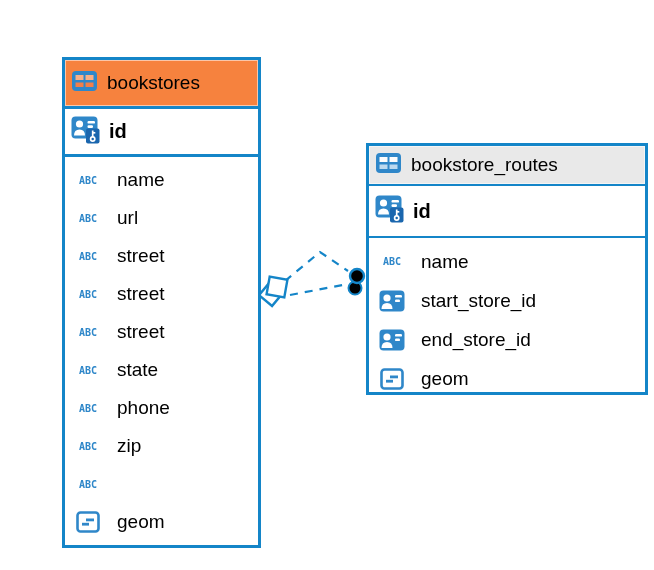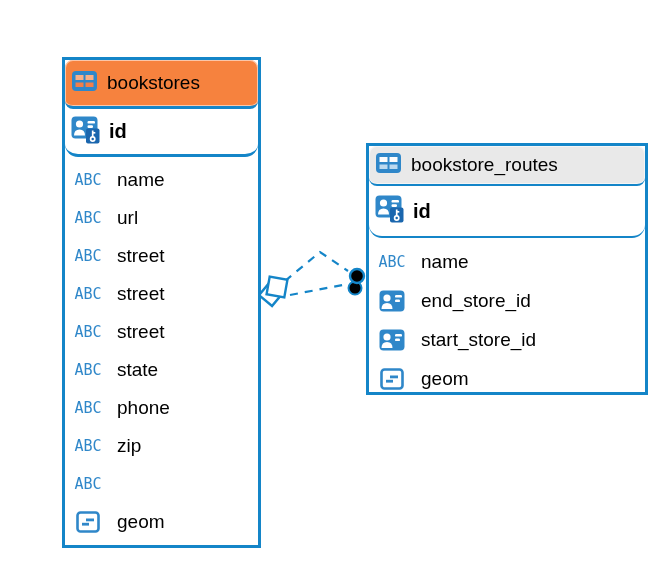--- a/index.html
+++ b/index.html
@@ -16,40 +16,39 @@
   }
   .canvas{position:absolute;inset:0;}
   .erd-table{
     position:absolute;background:#fff;border:3px solid var(--blue);
     box-sizing:border-box;display:flex;flex-direction:column;
   }
   .tbl-bookstores{left:62px;top:57px;width:199px;height:491px;}
   .tbl-routes{left:366px;top:143px;width:282px;height:252px;}
   .tbl-header{
     display:flex;align-items:center;padding:0 8px 0 6px;flex:none;
-    border-bottom:3px solid var(--blue);box-shadow:inset 0 0 0 1px rgba(255,255,255,.55);border-radius:8px;
+    border-bottom:3px solid var(--blue);box-shadow:inset 0 0 0 1px rgba(255,255,255,.55);
   }
   .tbl-bookstores .tbl-header{background:var(--orange);height:46px;}
   .tbl-routes .tbl-header{background:var(--gray);height:38px;border-bottom-width:2px;}
   .tbl-title{font-size:19px;margin-left:9px;white-space:nowrap;}
   .pk-row{
     display:flex;align-items:center;padding:0 8px 0 6px;flex:none;
     border-bottom:3px solid var(--blue);
-    border-radius:13px;
   }
   .tbl-bookstores .pk-row{height:45px;}
   .tbl-routes .pk-row{height:50px;border-bottom-width:2px;}
   .pk-label{font-weight:bold;font-size:20px;margin-left:8px;}
   .tbl-body{flex:1;padding-top:4px;}
   .col-row{display:flex;align-items:center;height:38px;padding:0 8px 0 6px;}
   .tbl-routes .col-row{height:39px;}
   .icon-slot{width:34px;flex:none;display:flex;align-items:center;justify-content:center;}
   .col-label{font-size:19px;margin-left:12px;white-space:nowrap;}
   .abc-glyph{
-    font-family:"DejaVu Sans Mono", monospace;font-weight:normal;font-size:15px;
+    font-family:"DejaVu Sans Mono", monospace;font-weight:bold;font-size:10px;
     color:var(--icon-blue);letter-spacing:0;
   }
   
   .tbl-bookstores .cell-top{fill:#F9B086;}
   .tbl-bookstores .cell-bottom{fill:#F37E48;}
   .tbl-routes .cell-top{fill:#FDFDFD;}
   .tbl-routes .cell-bottom{fill:#BCD9EF;}
   .overlay{position:absolute;left:0;top:0;}
 </style>
 </head>
@@ -215,33 +214,33 @@
       <div class="col-row">
         <span class="icon-slot">
           <svg width="26" height="22" viewBox="0 0 26 22">
             <rect x="0.5" y="0.5" width="25" height="21" rx="4" fill="#2F87C9"></rect>
             <circle cx="8" cy="8" r="3.6" fill="#fff"></circle>
             <path d="M2.5 19 Q2.5 13 8 13 Q13.5 13 13.5 19 Z" fill="#fff"></path>
             <rect x="16" y="5" width="7" height="2.6" rx="1.2" fill="#fff"></rect>
             <rect x="16" y="9.5" width="5" height="2.6" rx="1.2" fill="#fff"></rect>
           </svg>
         </span>
-        <span class="col-label">end_store_id</span>
+        <span class="col-label">start_store_id</span>
       </div>
       <div class="col-row">
         <span class="icon-slot">
           <svg width="26" height="22" viewBox="0 0 26 22">
             <rect x="0.5" y="0.5" width="25" height="21" rx="4" fill="#2F87C9"></rect>
             <circle cx="8" cy="8" r="3.6" fill="#fff"></circle>
             <path d="M2.5 19 Q2.5 13 8 13 Q13.5 13 13.5 19 Z" fill="#fff"></path>
             <rect x="16" y="5" width="7" height="2.6" rx="1.2" fill="#fff"></rect>
             <rect x="16" y="9.5" width="5" height="2.6" rx="1.2" fill="#fff"></rect>
           </svg>
         </span>
-        <span class="col-label">start_store_id</span>
+        <span class="col-label">end_store_id</span>
       </div>
       <div class="col-row">
         <span class="icon-slot">
           <svg width="24" height="22" viewBox="0 0 24 22">
             <rect x="1.5" y="1.5" width="21" height="19" rx="3" fill="#fff" stroke="#2F87C9" stroke-width="2.6"></rect>
             <rect x="10" y="7.5" width="8" height="2.8" fill="#2F87C9"></rect>
             <rect x="6" y="11.8" width="7" height="2.8" fill="#2F87C9"></rect>
           </svg>
         </span>
         <span class="col-label">geom</span>

